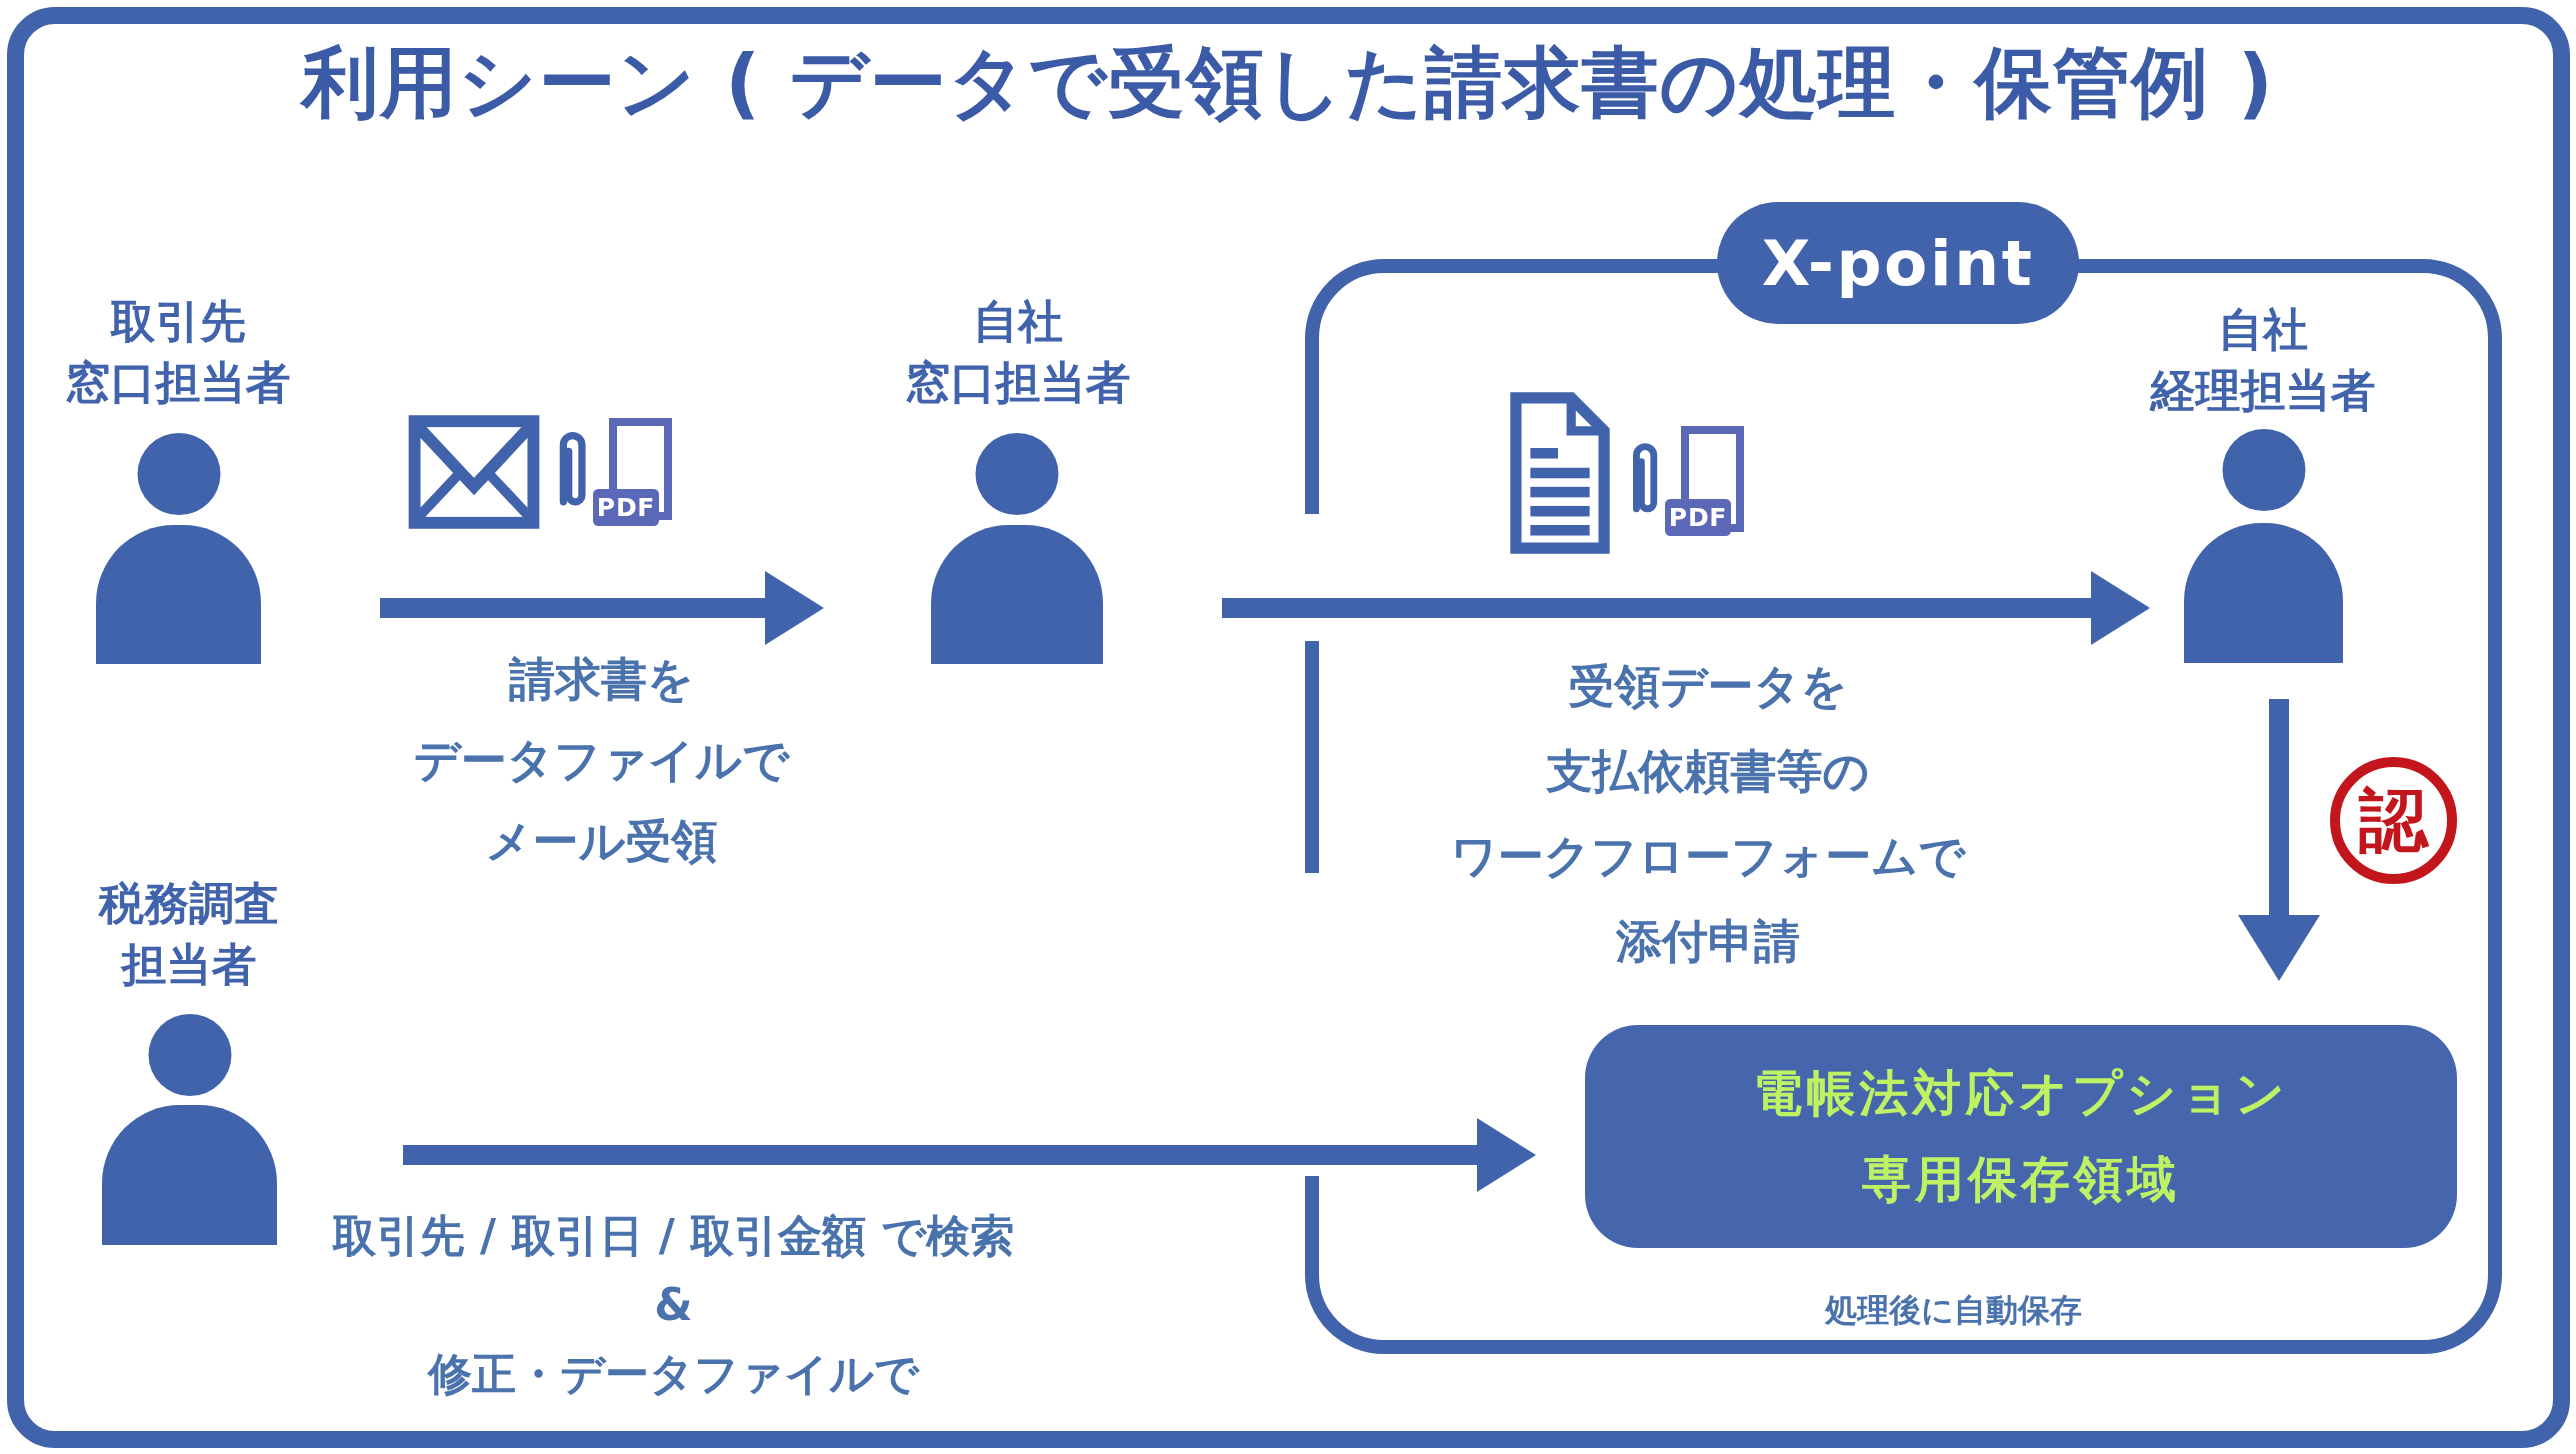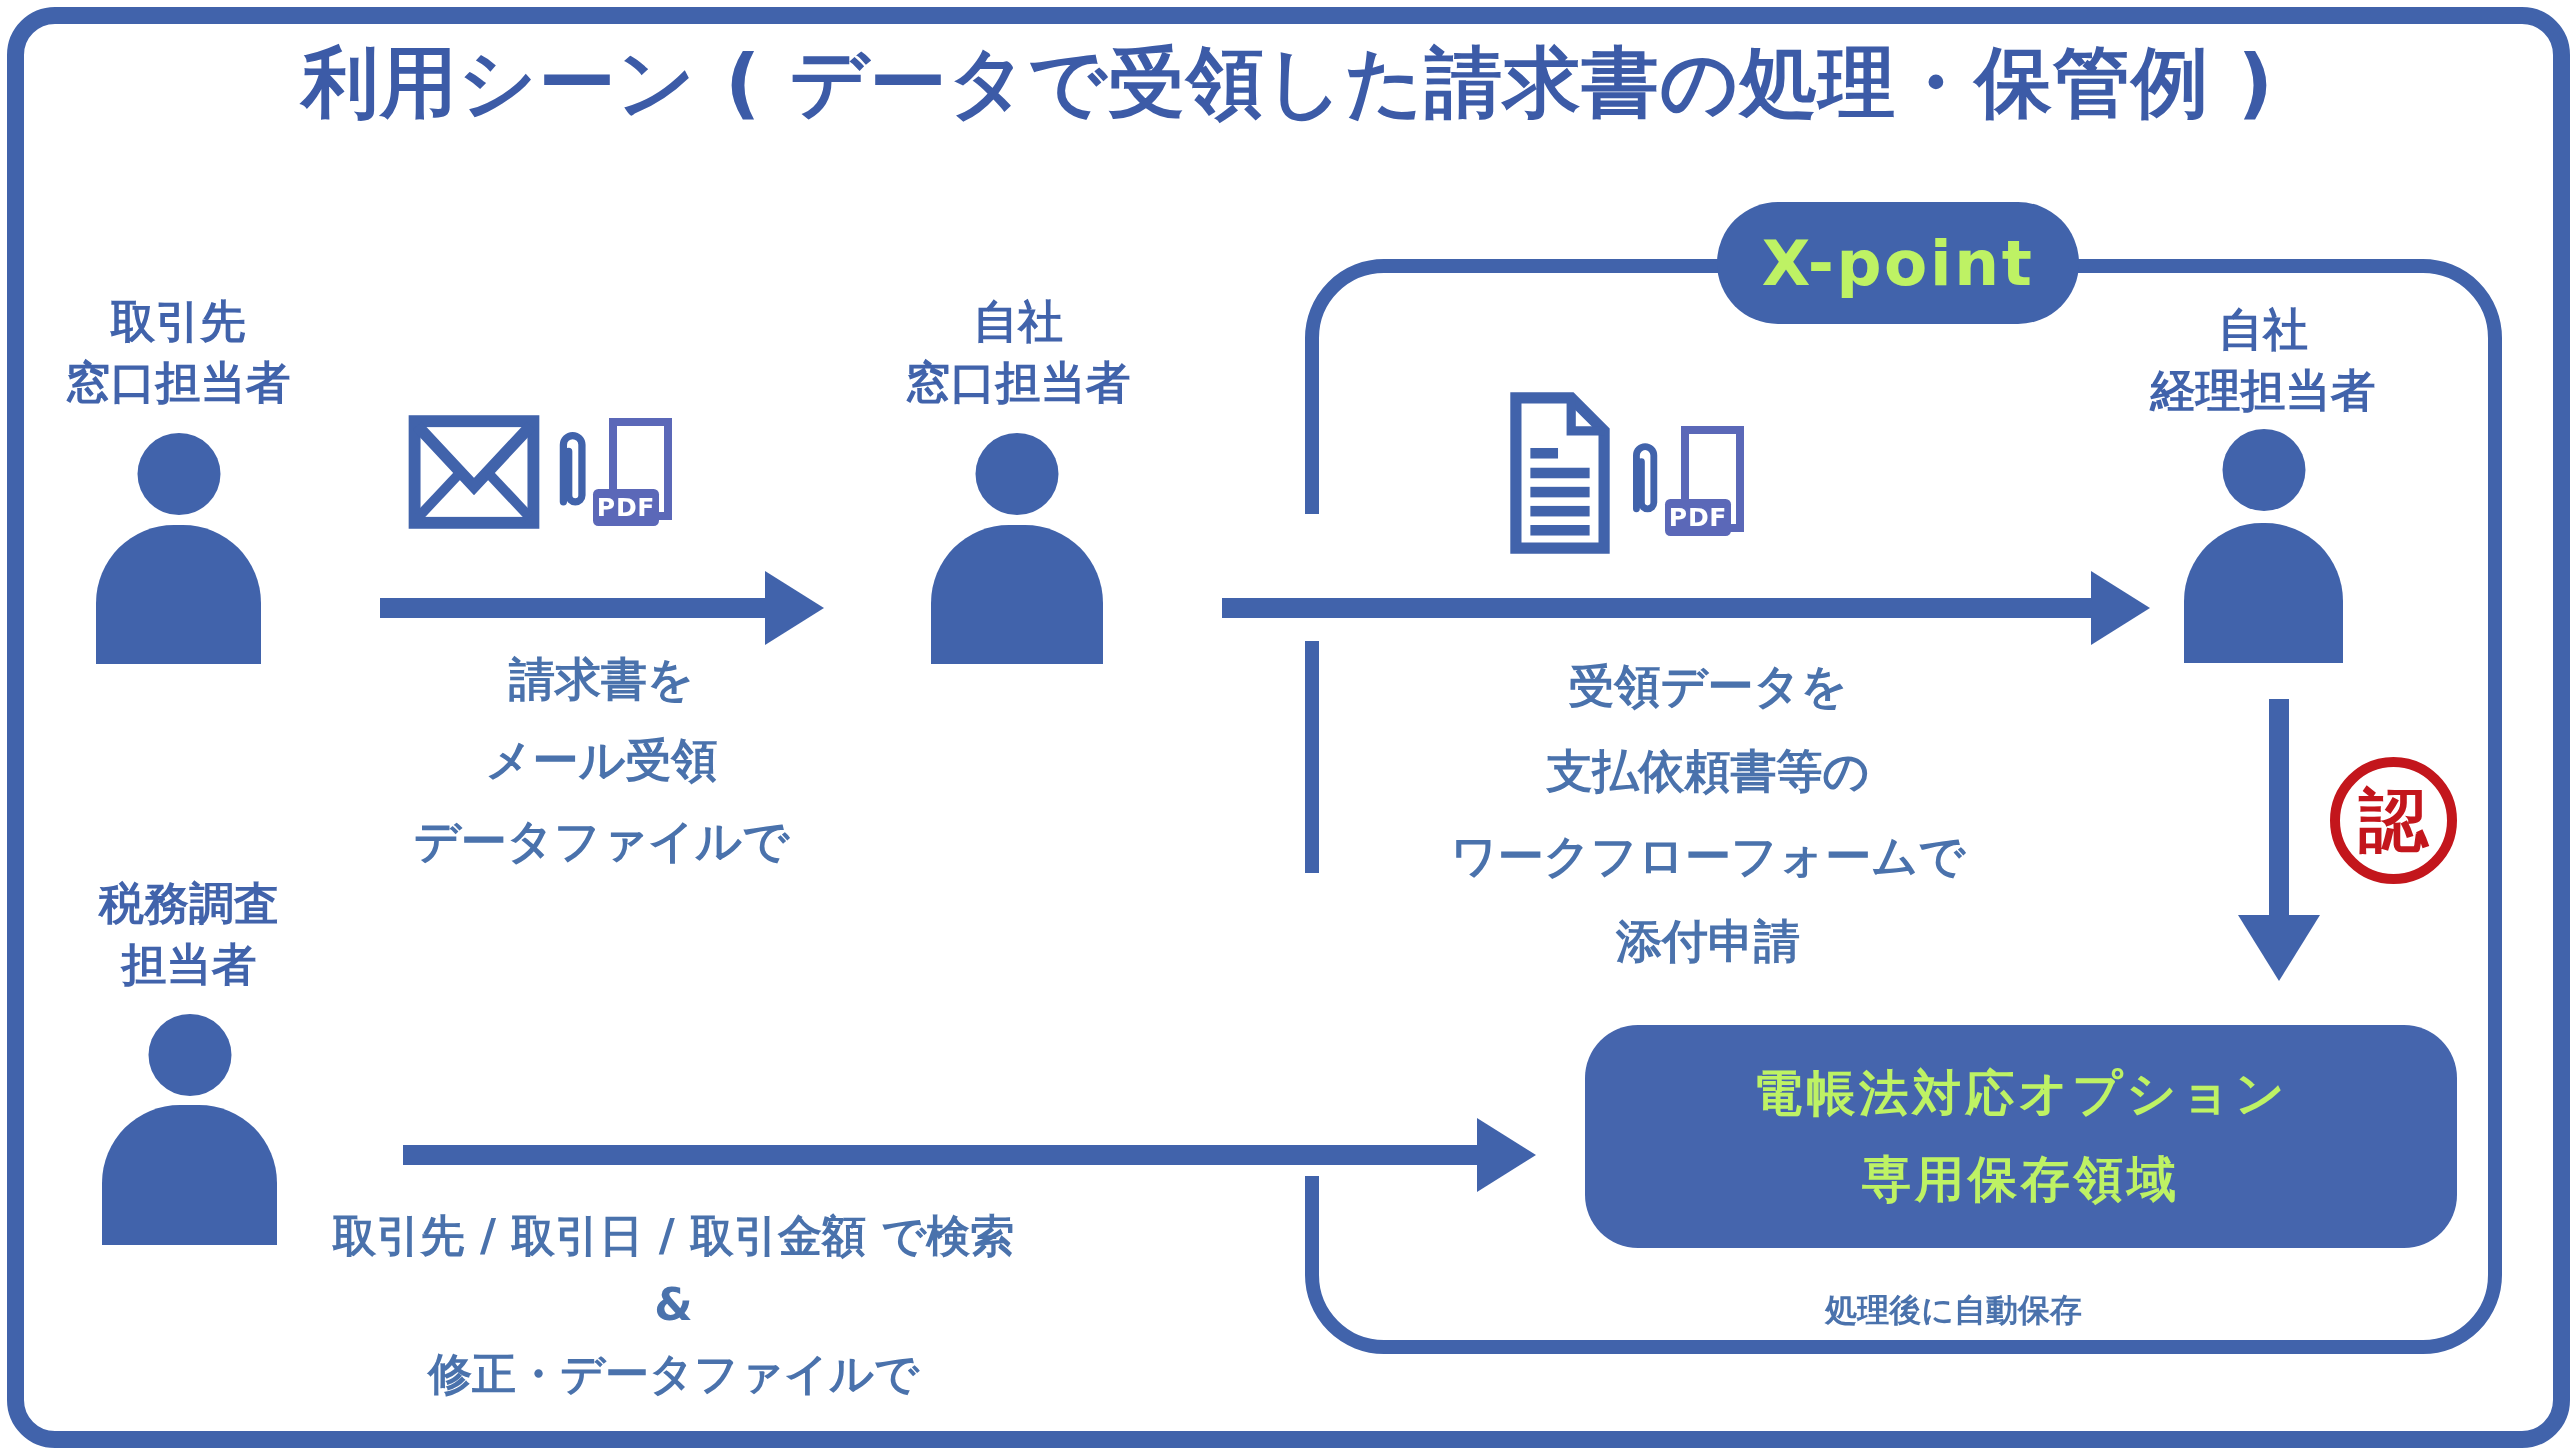--- a/index.html
+++ b/index.html
@@ -25,21 +25,21 @@
   }
   .xbox{
     position:absolute;left:1305px;top:259px;width:1197px;height:1095px;
     border:14.5px solid var(--blue);border-radius:79px;box-sizing:border-box;z-index:2;
   }
   .patch{position:absolute;background:#fff;z-index:3;}
   .patch1{left:1278px;top:514px;width:66px;height:127px;}
   .patch2{left:1278px;top:873px;width:66px;height:303px;}
   .xbadge{
     position:absolute;left:1717px;top:202px;width:362px;height:122px;border-radius:61px;
-    background:var(--blue);color:#bef264;display:flex;align-items:center;justify-content:center;
+    background:var(--blue);color:#ffffff;display:flex;align-items:center;justify-content:center;
     font-size:63px;letter-spacing:2.6px;z-index:4;
   }
   .person{position:absolute;z-index:4;}
   .person .head{
     position:absolute;top:0;left:50%;transform:translateX(-50%);
     width:83px;height:82px;border-radius:50%;background:var(--blue);
   }
   .person .torso{
     position:absolute;left:0;right:0;background:var(--blue);
     border-radius:78px 78px 0 0;
@@ -155,22 +155,22 @@
   <svg style="left:550px;top:421px;" width="44" height="98" viewBox="0 0 66 148">
     <path d="M20 122 V36 a14 14 0 0 1 28 0 v76 a10 10 0 0 1 -20 0 V46" fill="none" stroke="#4163ab" stroke-width="11" stroke-linecap="round"></path>
   </svg>
   <div class="pdf-page" style="left:609px;top:418px;width:63px;height:102px;"></div>
   <div class="pdf-badge" style="left:593px;top:452px;width:66px;height:37px;">
     <span>PDF</span>
   </div>
 
   <div class="caption cap-mail">
     <div>請求書を</div>
+    <div>データファイルで</div>
     <div>メール受領</div>
-    <div>データファイルで</div>
   </div>
 
   <svg style="left:1508px;top:391px;" width="104" height="164" viewBox="0 0 158 248">
     <path d="M12 10 H96 L146 60 V238 H12 Z" fill="#ffffff" stroke="#4163ab" stroke-width="17"></path>
     <path d="M96 10 V60 H146" fill="none" stroke="#4163ab" stroke-width="14"></path>
     <rect x="34" y="86" width="42" height="16" fill="#4163ab"></rect>
     <rect x="34" y="116" width="90" height="16" fill="#4163ab"></rect>
     <rect x="34" y="145" width="90" height="16" fill="#4163ab"></rect>
     <rect x="34" y="174" width="90" height="16" fill="#4163ab"></rect>
     <rect x="34" y="203" width="90" height="16" fill="#4163ab"></rect>

